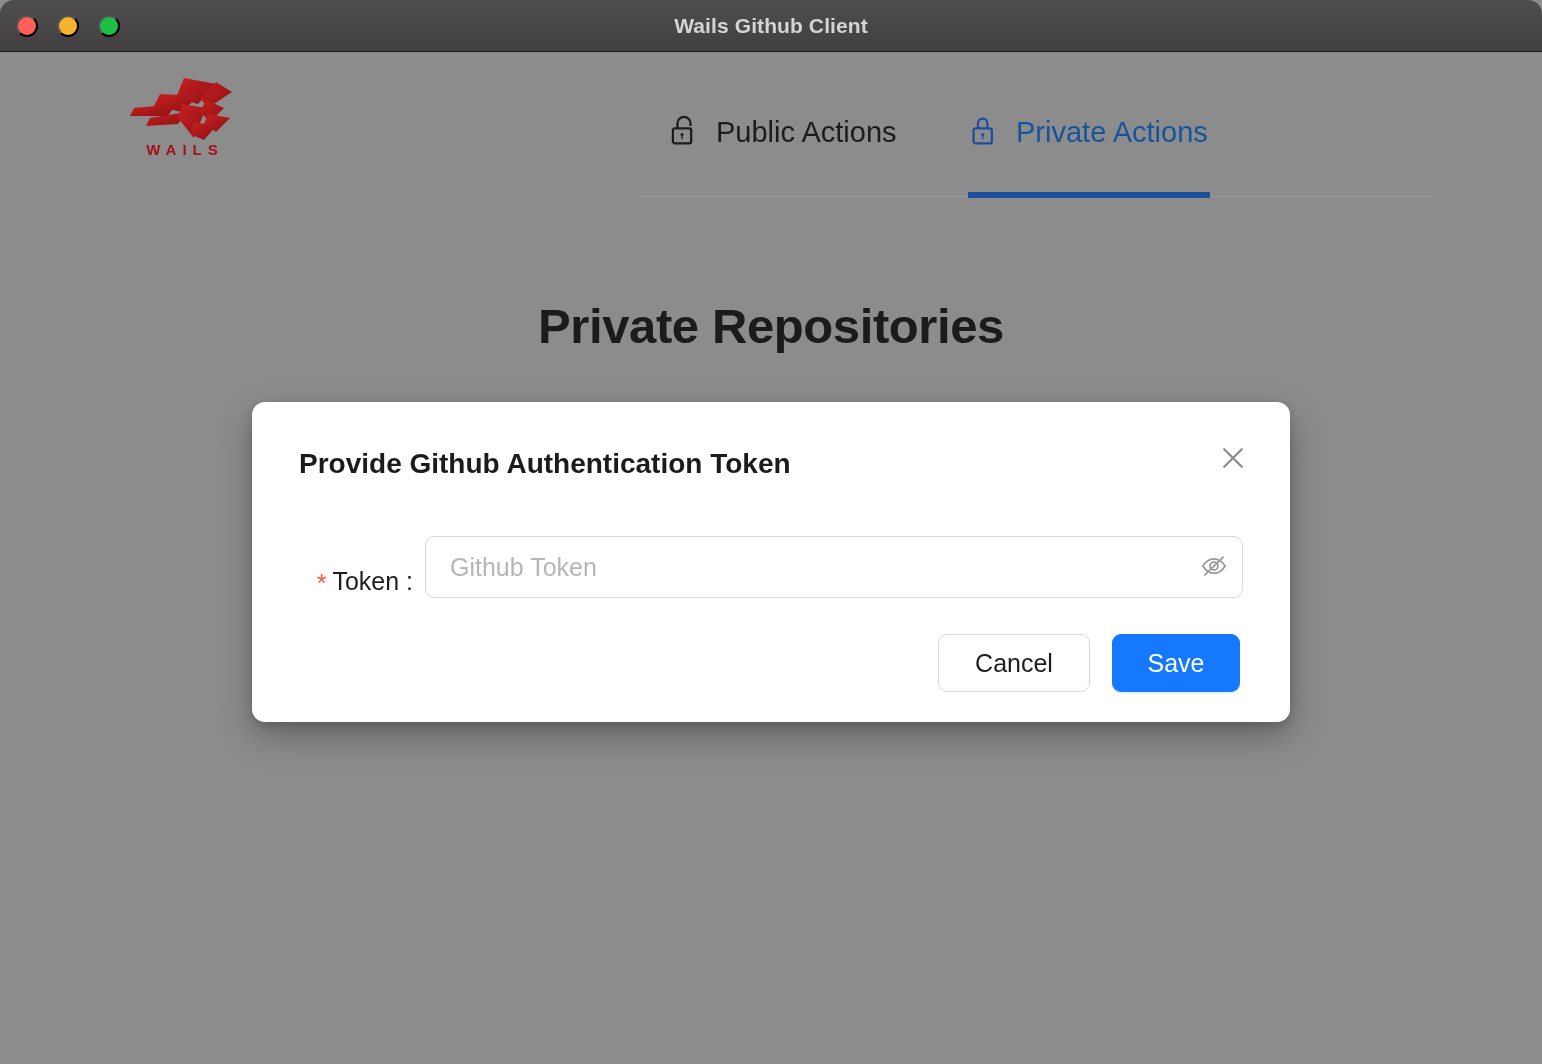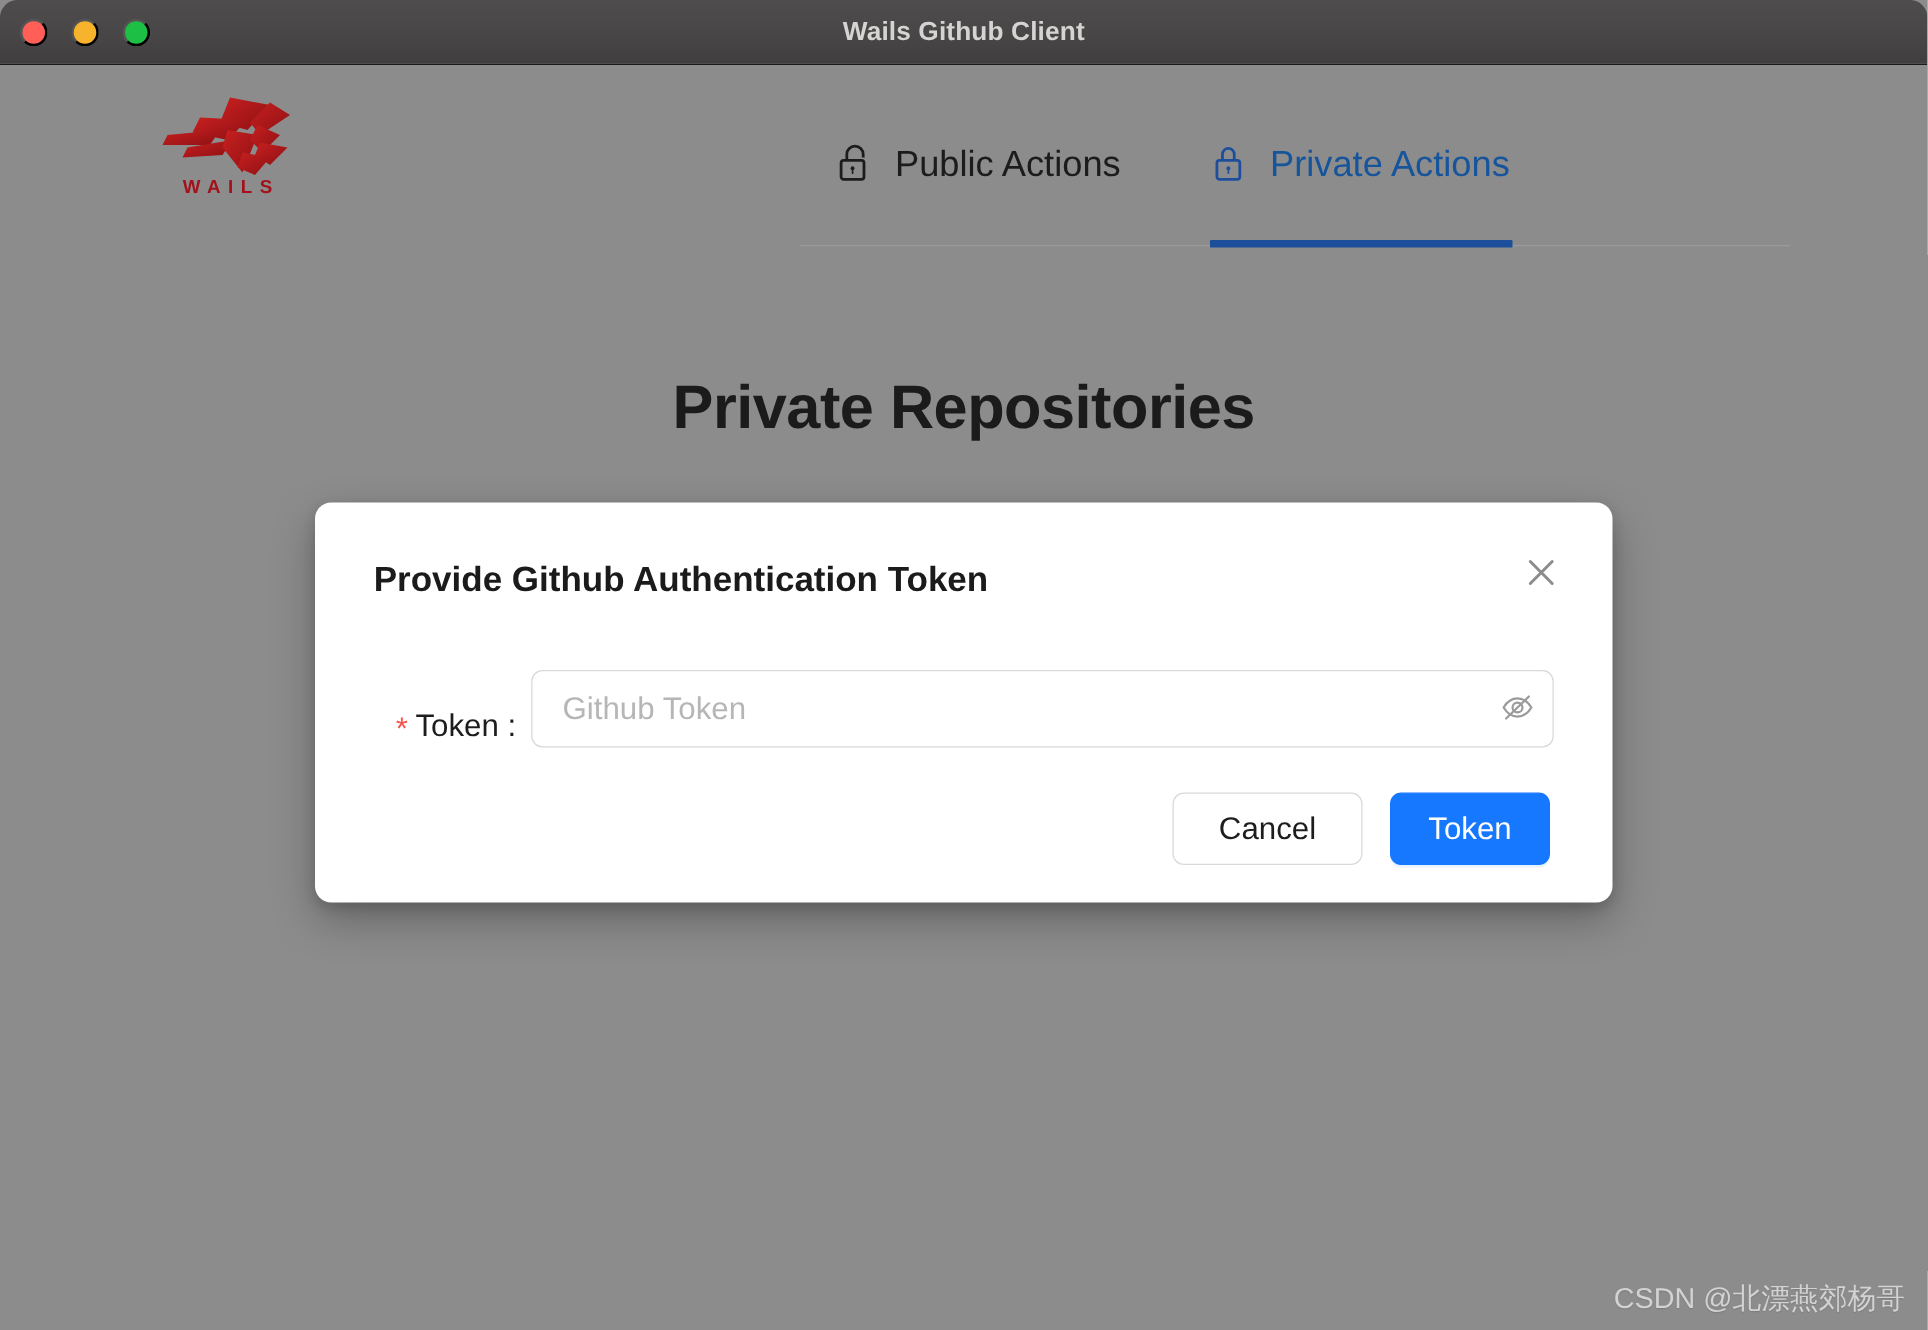--- a/index.html
+++ b/index.html
@@ -379,20 +379,19 @@
                 <circle cx="12" cy="12" r="3.4"></circle>
                 <line x1="4.2" y1="19.6" x2="19.8" y2="4.4"></line>
               </svg>
             </span>
           </button>
         </div>
       </div>
 
       <div id="modal-footer">
         <button class="btn" id="btn-cancel">Cancel</button>
-        <button class="btn" id="btn-save">Token</button>
+        <button class="btn" id="btn-save">Save</button>
       </div>
     </div>
 
-    <div id="watermark">CSDN @北漂燕郊杨哥</div>
 
   </div>
 </div>
 
 </body></html>

